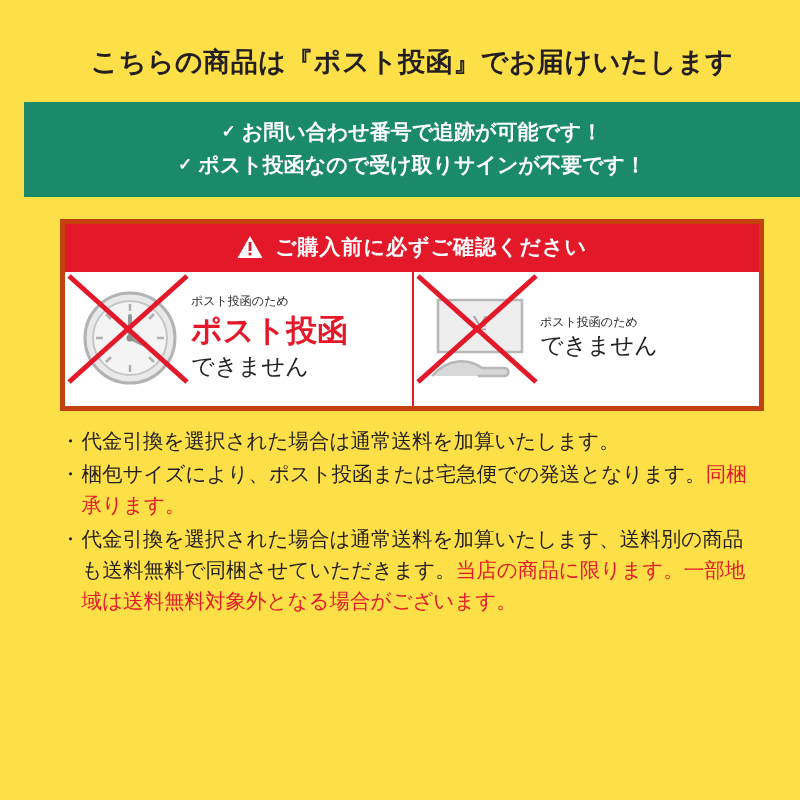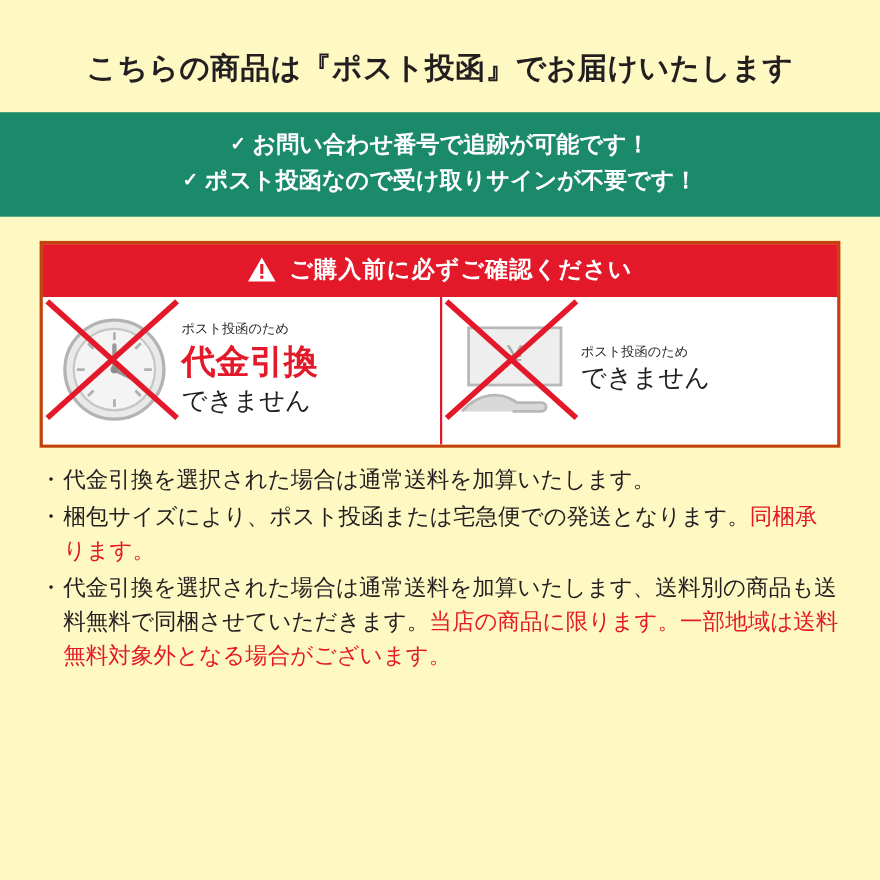--- a/index.html
+++ b/index.html
@@ -7,23 +7,24 @@
     padding: 0;
     background: #ffffff;
   }
   body {
     font-family: "Liberation Sans", sans-serif;
   }
   .page {
     width: 800px;
     height: 800px;
     position: relative;
-    background: #fef9c3;
+    background: #fde047;
     box-sizing: border-box;
     overflow: hidden;
+    padding-left: 24px;
   }
 
   
   .header {
     padding: 44px 0 22px 0;
     text-align: center;
   }
   .header-title {
     font-size: 27px;
     font-weight: bold;
@@ -51,21 +52,21 @@
     vertical-align: 2px;
   }
 
   
   .body-area {
     padding: 22px 36px 0 36px;
   }
 
   
   .warn-box {
-    border: 3px solid #c2410c;
+    border: 5px solid #c2410c;
     box-sizing: border-box;
   }
   .warn-head {
     background: #e3192a;
     color: #ffffff;
     display: flex;
     align-items: center;
     justify-content: center;
     gap: 12px;
     padding: 9px 0 11px 0;
@@ -210,21 +211,21 @@
             </svg>
           </div>
           <div class="cross">
             <svg width="160" height="130" viewBox="0 0 160 130" style="position:absolute;left:-6px;top:-8px;">
               <line x1="10" y1="12" x2="128" y2="118" stroke="#e3192a" stroke-width="5"></line>
               <line x1="128" y1="12" x2="10" y2="118" stroke="#e3192a" stroke-width="5"></line>
             </svg>
           </div>
           <div class="cell-text">
             <div class="cell-small">ポスト投函のため</div>
-            <div class="cell-big">代金引換</div>
+            <div class="cell-big">ポスト投函</div>
             <div class="cell-sub">できません</div>
           </div>
         </div>
 
         <div class="warn-cell">
           <div class="icon-wrap">
             <svg width="110" height="104" viewBox="0 0 110 104">
               <rect x="14" y="14" width="84" height="52" fill="#eeeeee" stroke="#b8b8b8" stroke-width="2.5"></rect>
               <text x="56" y="48" font-size="26" fill="#a8a8a8" text-anchor="middle" font-family="Liberation Sans, sans-serif">¥</text>
               <path d="M8 90 C24 72, 44 72, 58 82 L80 82 C86 82, 86 90, 80 90 L54 90" fill="#d8d8d8" stroke="#b8b8b8" stroke-width="2.5" stroke-linejoin="round"></path>

